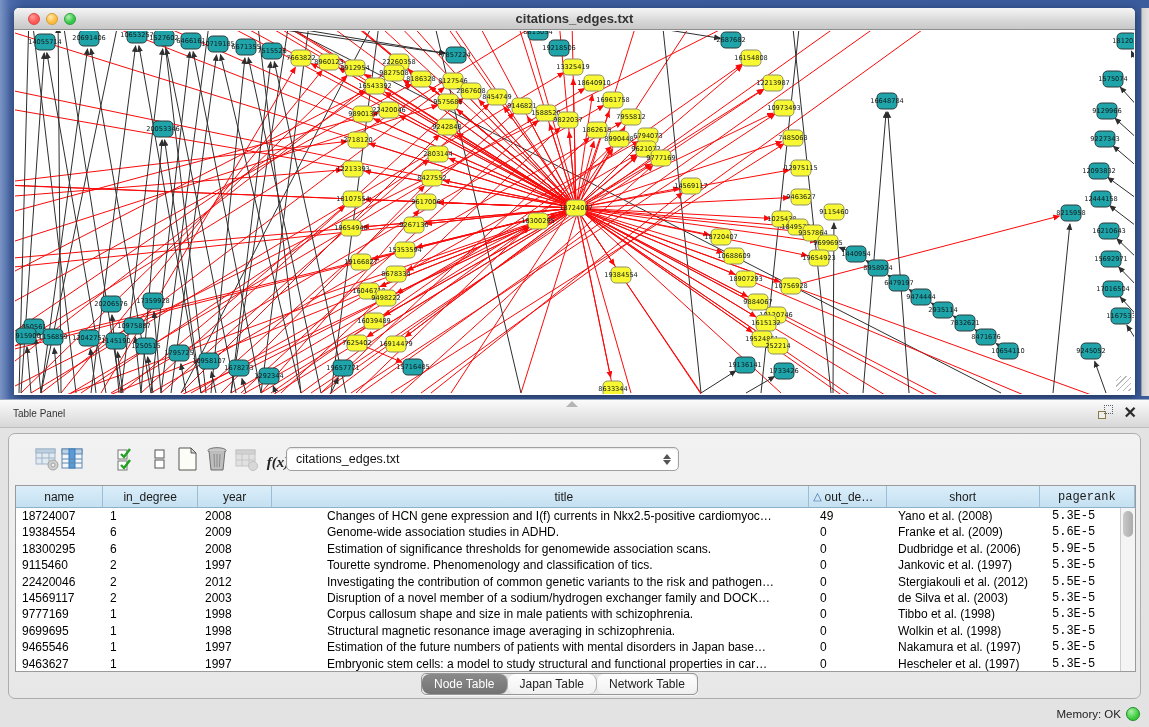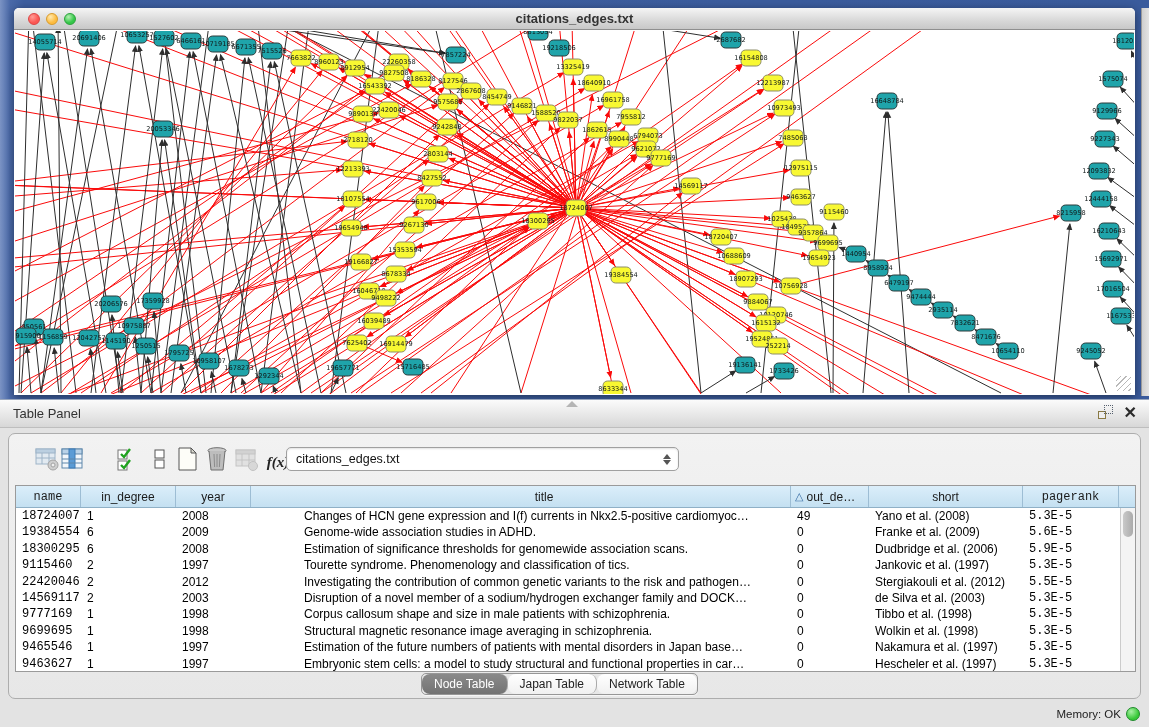--- a/index.html
+++ b/index.html
@@ -27,21 +27,21 @@
           background:repeating-linear-gradient(135deg, transparent 0 3px, #b9b9b9 3px 4px); }
   .right-sliver { position:absolute; left:1141px; top:8px; width:8px; height:388px;
                   background:linear-gradient(90deg,#cfcfcf,#e4e4e4); border-left:1px solid #9a9a9a; }
 
   
   .table-panel { position:absolute; left:0; top:399px; width:1149px; height:328px; background:#e3e3e3; }
   .panel-titlebar { position:absolute; left:0; top:0; width:100%; height:29px;
                     background:linear-gradient(#fbfbfb,#e2e2e2 70%,#d7d7d7);
                     border-top:1px solid #97a5bd; border-bottom:1px solid #bebebe;
                     display:flex; align-items:center; }
-  .panel-title { font-size:13px; color:#333; padding-left:13px; }
+  .panel-title { font-size:10px; color:#333; padding-left:13px; }
   .panel-titlebar-icons { position:absolute; right:12px; top:5px; display:flex; gap:10px; align-items:center; }
   .dimple { position:absolute; left:566px; top:1px; width:0; height:0;
             border-left:6px solid transparent; border-right:6px solid transparent; border-bottom:6px solid #b5b5b5; }
   .float-ic { width:16px; height:16px; position:relative; cursor:pointer; }
   .float-ic .sq1 { position:absolute; left:0; top:6px; width:8px; height:8px; border:1.5px solid #8a7a45; background:#eee; }
   .float-ic .sq2 { position:absolute; left:6px; top:0; width:9px; height:9px; border:1.5px dotted #55606e; background:transparent; }
   .close-ic { font-size:16px; font-weight:bold; color:#2b2b2b; line-height:16px; cursor:pointer; }
 
   .panel-container { position:absolute; left:8px; top:34px; width:1133px; height:266px;
                      background:linear-gradient(#f2f2f2,#e7e7e7); border:1px solid #adadad; border-radius:7px; }
@@ -61,21 +61,21 @@
                 background:#fff; border:1px solid #9a9a9a; display:flex; flex-direction:column; }
   .thead { display:flex; height:22px; background:linear-gradient(#dbeefa,#c4e0f1);
            border-bottom:1px solid #8fb0c6; flex:none; }
   .th { font-size:12px; color:#1a1a1a; display:flex; align-items:center; justify-content:center;
         border-right:1px solid #9dbdd4; overflow:hidden; white-space:nowrap; cursor:pointer; }
   .th.sorted { justify-content:flex-start; padding-left:4px; }
   .sort-tri { color:#3a6ea5; font-size:11px; margin-right:3px; }
   .tbody { flex:1; position:relative; overflow:hidden; }
   .tr { display:flex; height:16.4px; line-height:16.4px; font-size:12px; color:#000; white-space:nowrap; cursor:default; }
   .td { padding-left:6px; overflow:hidden; white-space:nowrap; flex:none; }
-  .c0{width:65px;font-family:Liberation Mono, monospace;} .c1{width:95px;} .c2{width:75px;} .c3{width:493px;margin-left:47px;} .c4{width:78px;} .c5{width:154px;} .c6{width:96px;font-family:Liberation Mono, monospace;}
+  .c0{width:88px;} .c1{width:95px;} .c2{width:75px;} .c3{width:493px;margin-left:47px;} .c4{width:78px;} .c5{width:154px;} .c6{width:96px;font-family:Liberation Mono, monospace;}
   .cfill{flex:1; border-right:none;}
   .vscroll { position:absolute; right:0; top:0; width:15px; height:100%;
              background:#f4f4f4; border-left:1px solid #cccccc; }
   .vthumb { position:absolute; left:2px; top:3px; width:10px; height:26px; background:linear-gradient(90deg,#c9c9c9,#ababab); border-radius:5px; }
 
   .tabs { position:absolute; left:412px; top:239px; height:22px; display:flex;
           border:1px solid #979797; border-radius:5px; overflow:hidden;
           box-shadow:0 1px 1px rgba(255,255,255,.7); }
   .tab { font-size:12px; padding:0 12px; display:flex; align-items:center;
          background:linear-gradient(#ffffff,#f0f0f0); color:#222; border-right:1px solid #aaa; cursor:pointer;border-radius:8px; }

